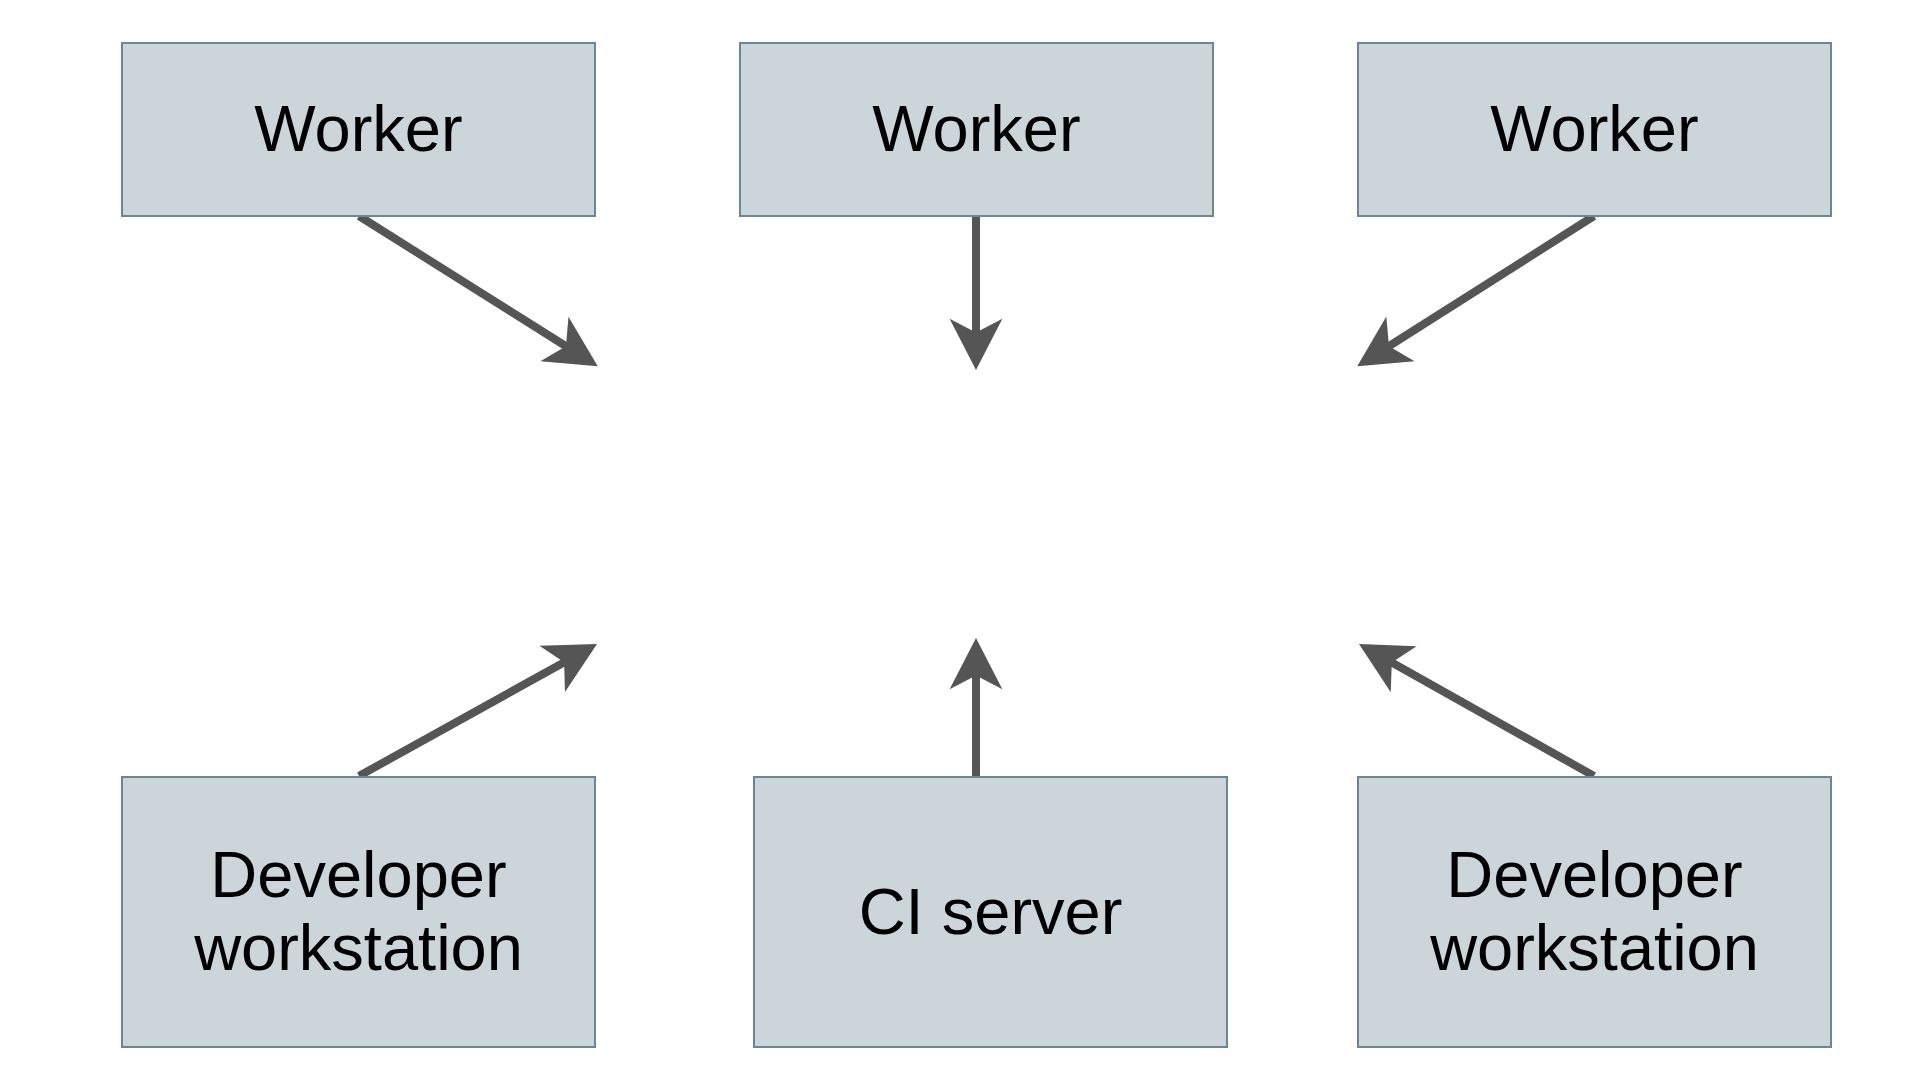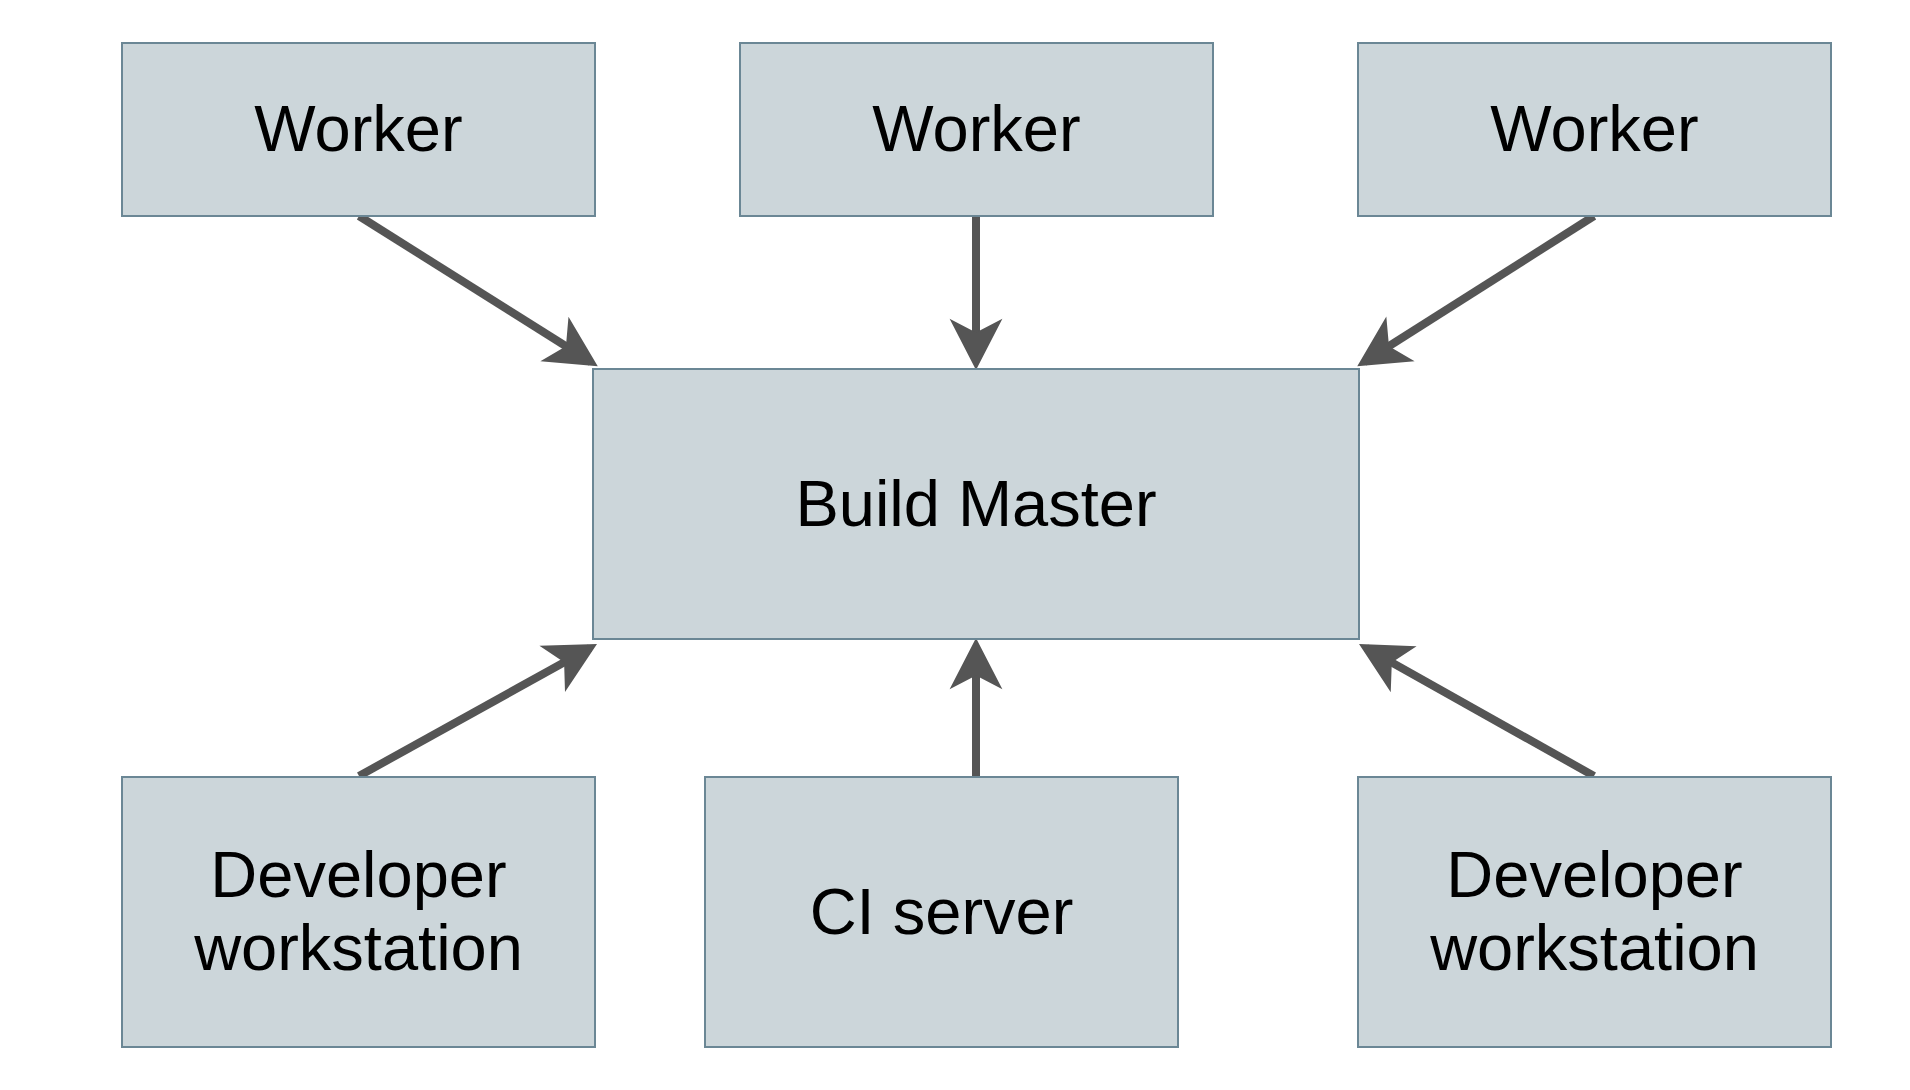--- a/index.html
+++ b/index.html
@@ -48,21 +48,21 @@
   
   #node-worker-1 { left: 121px; top: 42px;  width: 475px; height: 175px; font-size: 65px; }
   #node-worker-2 { left: 739px; top: 42px;  width: 475px; height: 175px; font-size: 65px; }
   #node-worker-3 { left: 1357px; top: 42px; width: 475px; height: 175px; font-size: 65px; }
 
   
   #node-build-master { left: 592px; top: 368px; width: 768px; height: 272px; font-size: 65px; }
 
   
   #node-dev-ws-1 { left: 121px;  top: 776px; width: 475px; height: 272px; font-size: 65px; }
-  #node-ci-server { left: 704px; top: 776px; width: 475px; height: 272px; font-size: 65px; }
+  #node-ci-server { left: 753px; top: 776px; width: 475px; height: 272px; font-size: 65px; }
   #node-dev-ws-2 { left: 1357px; top: 776px; width: 475px; height: 272px; font-size: 65px; }
 </style>
 </head>
 <body>
 
 <div id="diagram-canvas">
 
   <svg id="edge-layer" viewBox="0 0 1910 1090" width="1910" height="1090" xmlns="http://www.w3.org/2000/svg">
     <defs>
       <marker id="arrowhead" markerWidth="7" markerHeight="7" refX="5.6" refY="3.5" orient="auto" markerUnits="strokeWidth">
@@ -88,23 +88,20 @@
   </div>
 
   <div class="node" id="node-worker-2">
     <span class="node-label">Worker</span>
   </div>
 
   <div class="node" id="node-worker-3">
     <span class="node-label">Worker</span>
   </div>
 
-  <div class="node" id="node-build-master">
-    <span class="node-label">Build Master</span>
-  </div>
 
   <div class="node" id="node-dev-ws-1">
     <span class="node-label">Developer
 workstation</span>
   </div>
 
   <div class="node" id="node-ci-server">
     <span class="node-label">CI server</span>
   </div>
 

